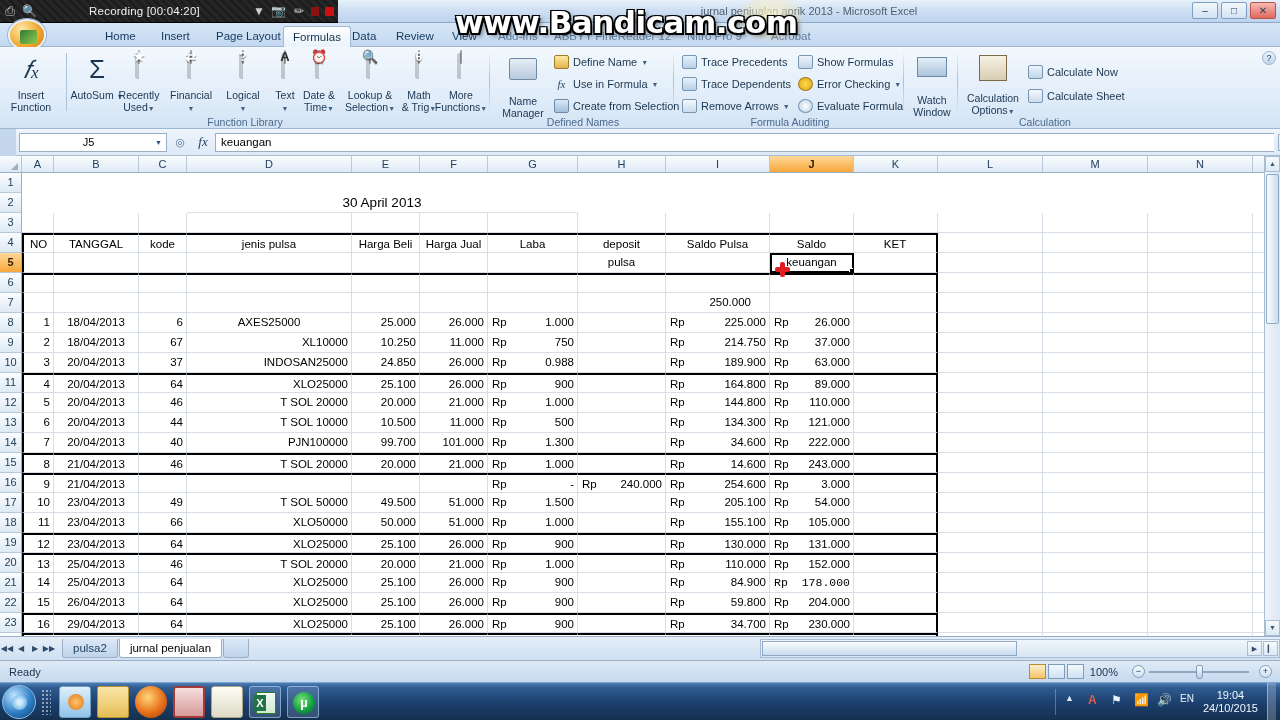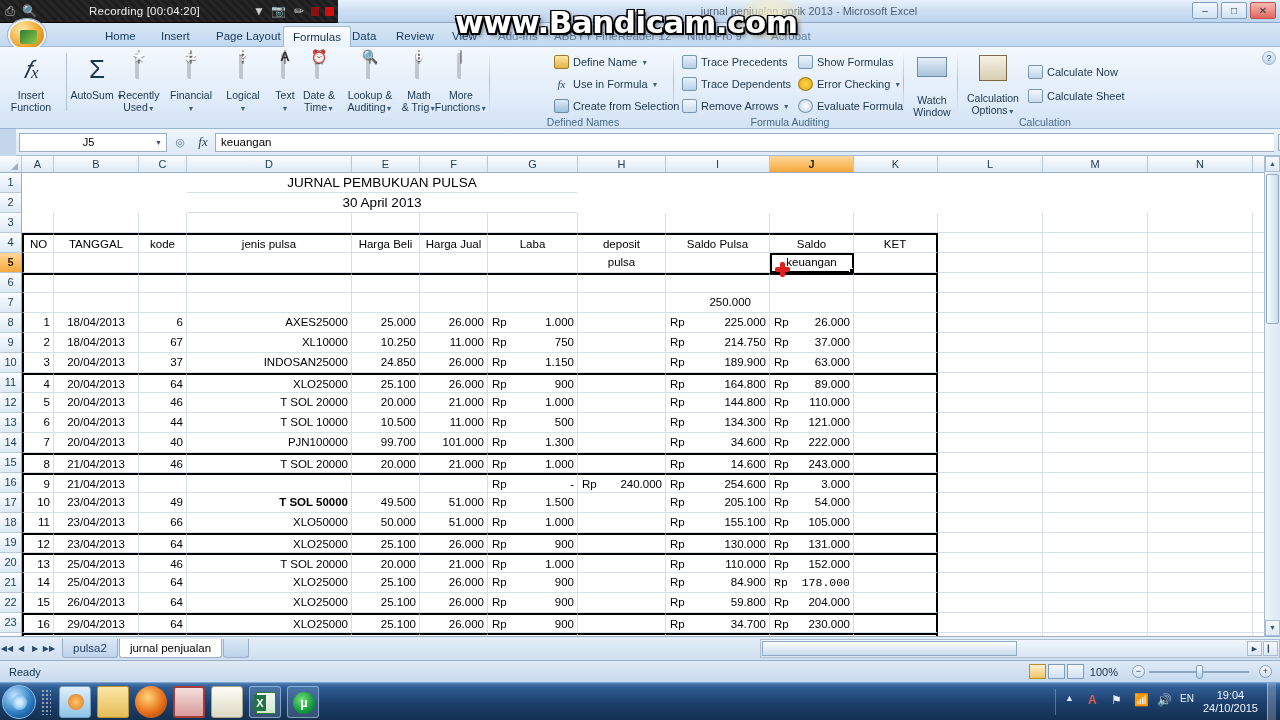--- a/index.html
+++ b/index.html
@@ -317,36 +317,44 @@
       <span class="drop">▼</span>
     </div>
     <div class="bigbtn" style="left:292px">
       <span class="ic"><span class="book" style="background:linear-gradient(180deg,#f4a87e,#d1613a)"><span class="gl">⏰</span></span></span>
       <span>Date &amp;</span><br>
       <span>Time</span><span class="drop">▼</span>
     </div>
     <div class="bigbtn" style="left:336px;width:68px">
       <span class="ic"><span class="book" style="background:linear-gradient(180deg,#a9cdec,#5b8fc2)"><span class="gl">🔍</span></span></span>
       <span>Lookup &amp;</span><br>
-      <span>Auditing</span><span class="drop">▼</span>
+      <span>Selection</span><span class="drop">▼</span>
     </div>
     <div class="bigbtn" style="left:392px">
       <span class="ic"><span class="book" style="background:linear-gradient(180deg,#c3e3ab,#7bb164)"><span class="gl">θ</span></span></span>
       <span>Math</span><br>
       <span>&amp; Trig</span><span class="drop">▼</span>
     </div>
     <div class="bigbtn" style="left:432px;width:58px">
       <span class="ic"><span class="book" style="background:linear-gradient(180deg,#f8c48c,#e08a3a)"></span></span>
       <span>More</span><br>
       <span>Functions</span><span class="drop">▼</span>
     </div>
+    <div class="glabel">Function Library</div>
     <div class="gsep"></div>
   </div>
 
   <div class="rgroup" style="left:492px; width:182px">
+    <div class="bigbtn" style="left:2px;width:58px">
+      <span class="ic" style="display:block;">
+        <span style="display:block;width:28px;height:22px;margin:8px auto 0;border:1px solid #6d8ba8;border-radius:2px;background:linear-gradient(180deg,#e6eef6,#b7c9dc)"></span>
+      </span>
+      <span>Name</span><br>
+      <span>Manager</span>
+    </div>
     <div class="smallrow" style="left:62px; top:8px">
       <span class="miniic" style="background:linear-gradient(180deg,#ffe9a0,#e0b34c);border:1px solid #9d7b2a"></span>
       <span>Define Name</span>
       <span class="drop">▼</span>
     </div>
     <div class="smallrow" style="left:62px; top:30px">
       <span class="miniic" style="background:none;font-style:italic;font-family:'Liberation Serif',serif;color:#2a4a68;text-align:center;line-height:14px;">fx</span>
       <span>Use in Formula</span>
       <span class="drop">▼</span>
     </div>
@@ -450,21 +458,20 @@
       <div class="ch" style="width: 105px;">M</div>
       <div class="ch" style="width: 105px;">N</div>
       <div class="ch" style="width: 50px;">O</div>
     </div>
   <div id="rowsarea">
       <div class="grow">
         <div class="rh">1</div>
         <div class="cell nob" style="width: 32px;"></div>
         <div class="cell nob" style="width: 85px;"></div>
         <div class="cell nob" style="width: 48px;"></div>
-        <div class="cell c" style="width: 391px; font-size: 13.5px; border-right-color: transparent;">JURNAL PEMBUKUAN PULSA</div>
         <div class="cell nob" style="width: 88px;"></div>
         <div class="cell nob" style="width: 104px;"></div>
         <div class="cell nob" style="width: 84px;"></div>
         <div class="cell nob" style="width: 84px;"></div>
         <div class="cell nob" style="width: 105px;"></div>
         <div class="cell nob" style="width: 105px;"></div>
         <div class="cell nob" style="width: 105px;"></div>
         <div class="cell nob" style="width: 50px;"></div>
       </div>
       <div class="grow">
@@ -570,21 +577,21 @@
         <div class="cell " style="width: 105px;"></div>
         <div class="cell " style="width: 105px;"></div>
         <div class="cell " style="width: 105px;"></div>
         <div class="cell " style="width: 50px;"></div>
       </div>
       <div class="grow">
         <div class="rh">8</div>
         <div class="cell r bl" style="width: 32px;">1</div>
         <div class="cell c" style="width: 85px;">18/04/2013</div>
         <div class="cell r" style="width: 48px;">6</div>
-        <div class="cell r" style="width: 165px;">AXES25000</div>
+        <div class="cell r" style="width: 165px; text-align: center;">AXES25000</div>
         <div class="cell r" style="width: 68px;">25.000</div>
         <div class="cell r" style="width: 68px;">26.000</div>
         <div class="cell r  rp" style="width: 90px;">1.000</div>
         <div class="cell r" style="width: 88px;"></div>
         <div class="cell r  rp" style="width: 104px;">225.000</div>
         <div class="cell r  rp" style="width: 84px;">26.000</div>
         <div class="cell c br" style="width: 84px;"></div>
         <div class="cell " style="width: 105px;"></div>
         <div class="cell " style="width: 105px;"></div>
         <div class="cell " style="width: 105px;"></div>
@@ -609,21 +616,21 @@
         <div class="cell " style="width: 50px;"></div>
       </div>
       <div class="grow">
         <div class="rh">10</div>
         <div class="cell r bl" style="width: 32px;">3</div>
         <div class="cell c" style="width: 85px;">20/04/2013</div>
         <div class="cell r" style="width: 48px;">37</div>
         <div class="cell r" style="width: 165px;">INDOSAN25000</div>
         <div class="cell r" style="width: 68px;">24.850</div>
         <div class="cell r" style="width: 68px;">26.000</div>
-        <div class="cell r  rp" style="width: 90px;">1.150</div>
+        <div class="cell r  rp" style="width: 90px;">0.988</div>
         <div class="cell r" style="width: 88px;"></div>
         <div class="cell r  rp" style="width: 104px;">189.900</div>
         <div class="cell r  rp" style="width: 84px;">63.000</div>
         <div class="cell c br" style="width: 84px;"></div>
         <div class="cell " style="width: 105px;"></div>
         <div class="cell " style="width: 105px;"></div>
         <div class="cell " style="width: 105px;"></div>
         <div class="cell " style="width: 50px;"></div>
       </div>
       <div class="grow">
@@ -732,21 +739,21 @@
         <div class="cell " style="width: 105px;"></div>
         <div class="cell " style="width: 105px;"></div>
         <div class="cell " style="width: 105px;"></div>
         <div class="cell " style="width: 50px;"></div>
       </div>
       <div class="grow">
         <div class="rh">17</div>
         <div class="cell r bl" style="width: 32px;">10</div>
         <div class="cell c" style="width: 85px;">23/04/2013</div>
         <div class="cell r" style="width: 48px;">49</div>
-        <div class="cell r" style="width: 165px; font-weight: bold;">T SOL 50000</div>
+        <div class="cell r" style="width: 165px;">T SOL 50000</div>
         <div class="cell r" style="width: 68px;">49.500</div>
         <div class="cell r" style="width: 68px;">51.000</div>
         <div class="cell r  rp" style="width: 90px;">1.500</div>
         <div class="cell r" style="width: 88px;"></div>
         <div class="cell r  rp" style="width: 104px;">205.100</div>
         <div class="cell r  rp" style="width: 84px;">54.000</div>
         <div class="cell c br" style="width: 84px;"></div>
         <div class="cell " style="width: 105px;"></div>
         <div class="cell " style="width: 105px;"></div>
         <div class="cell " style="width: 105px;"></div>

